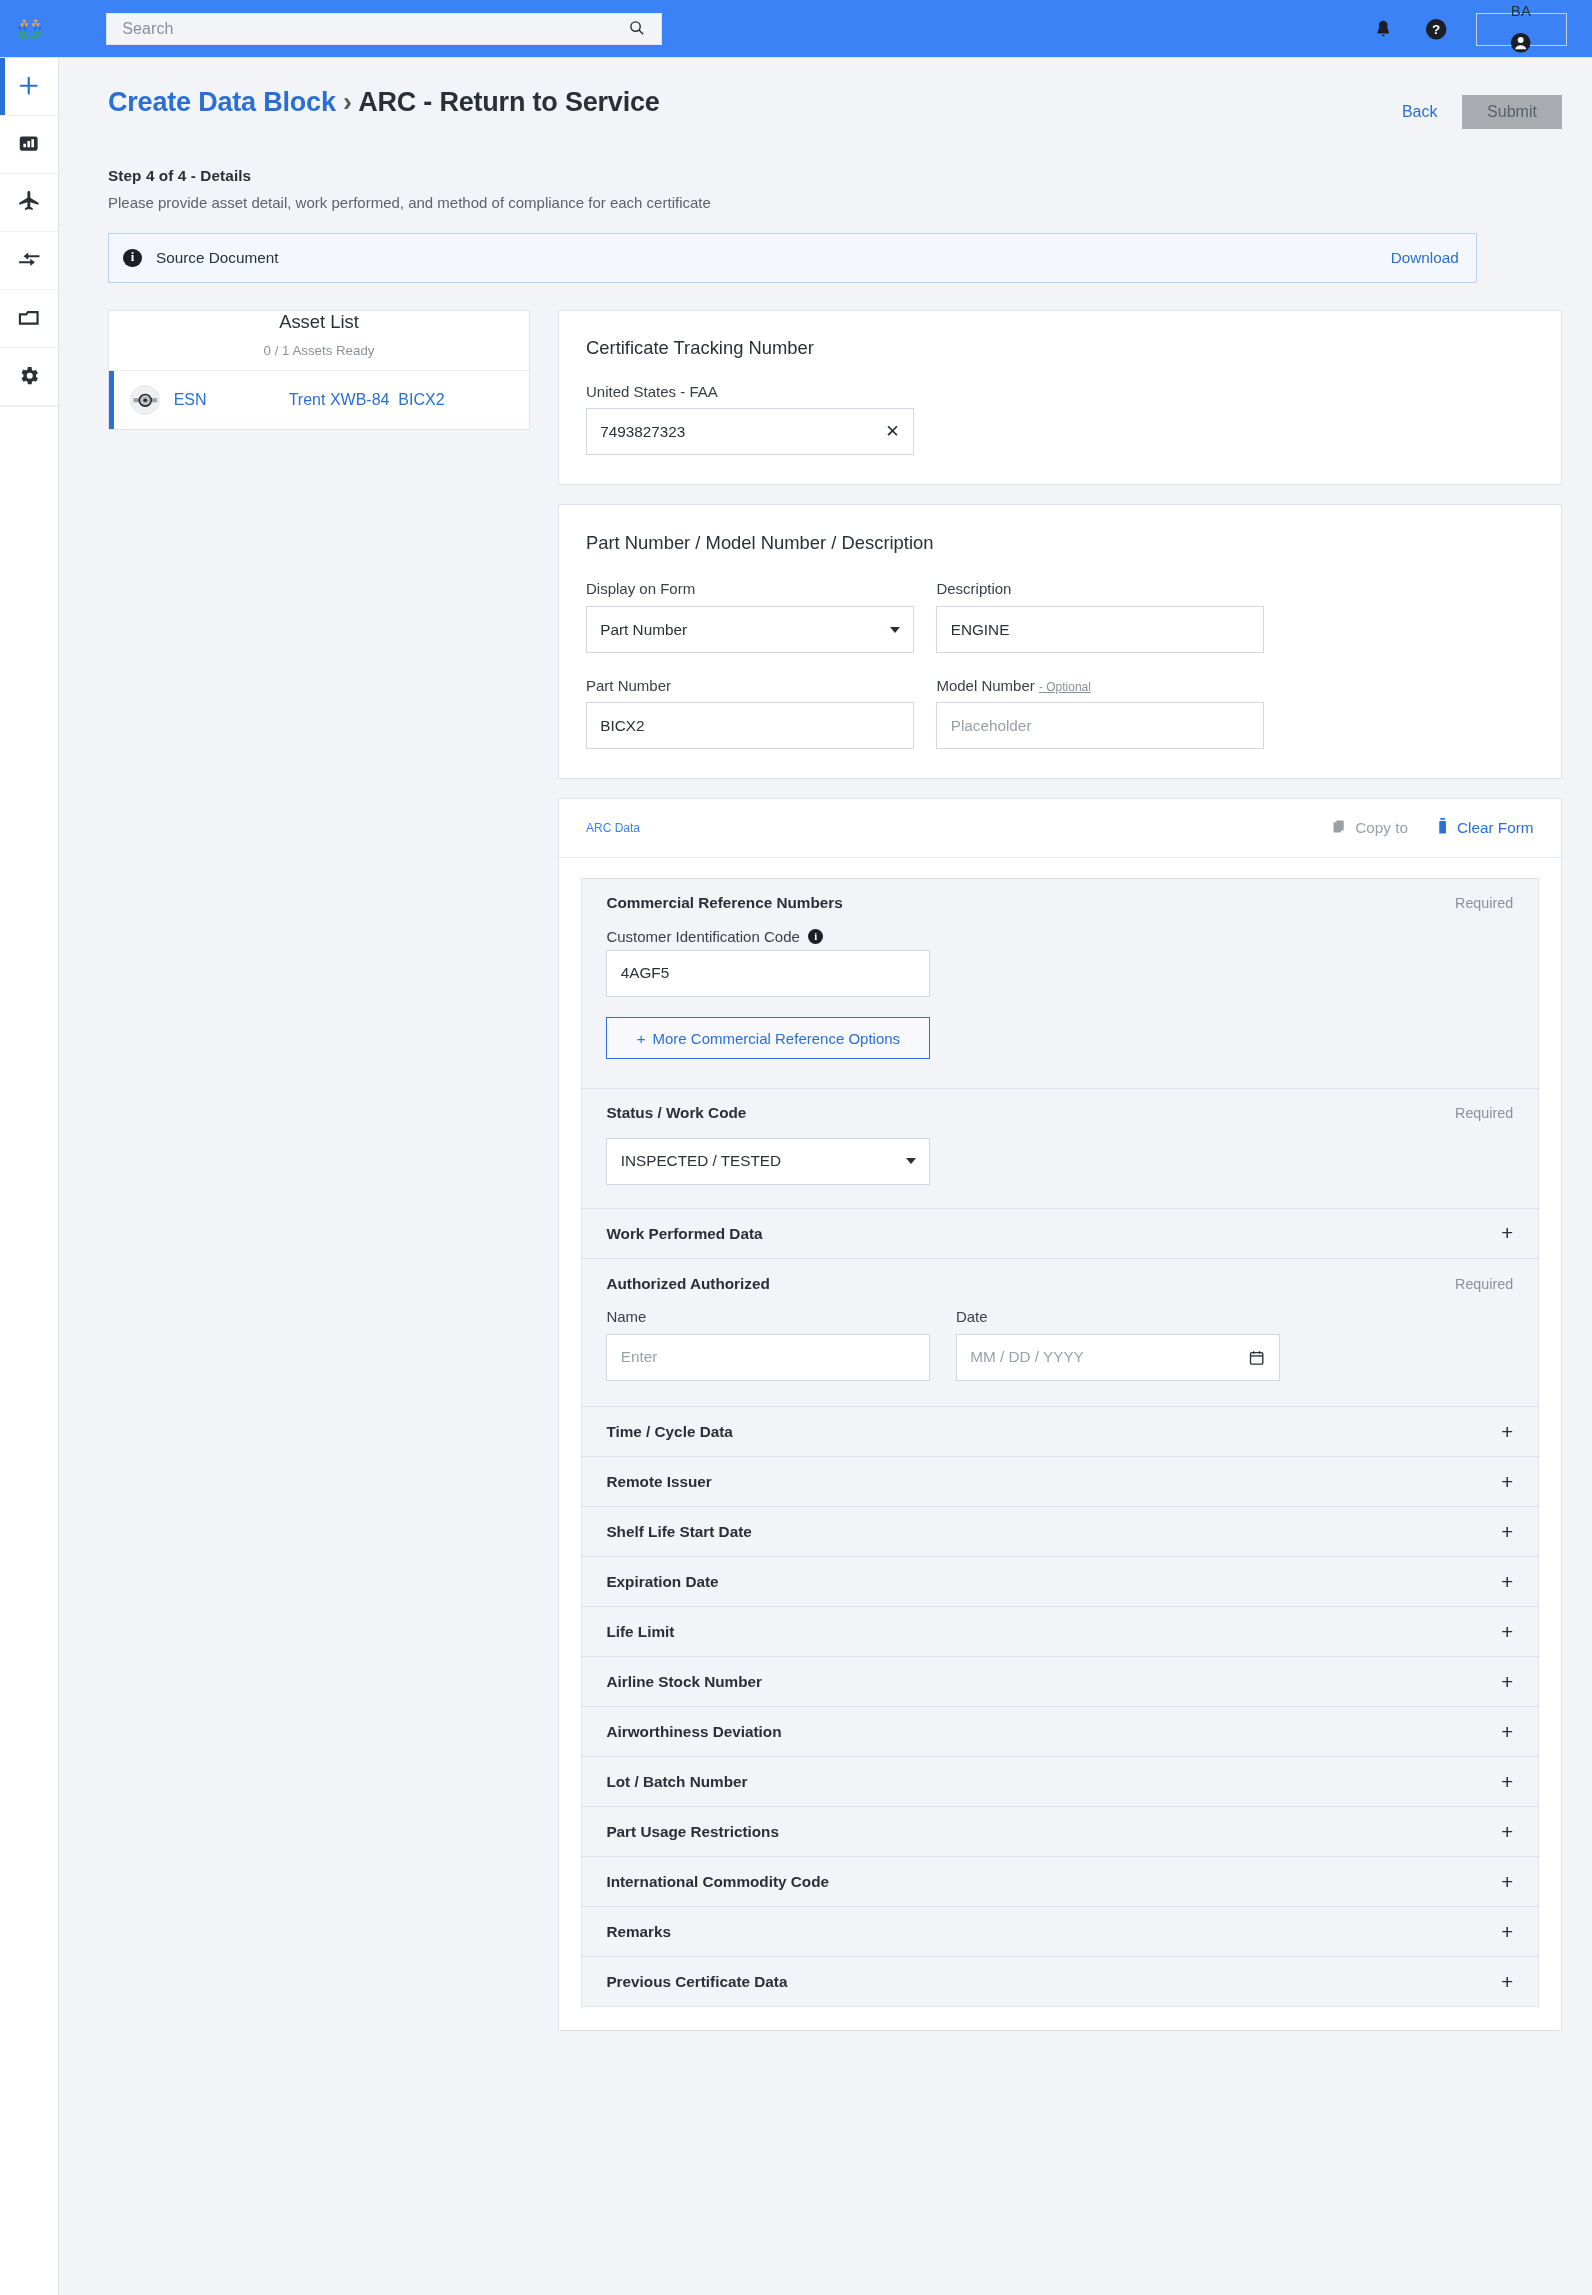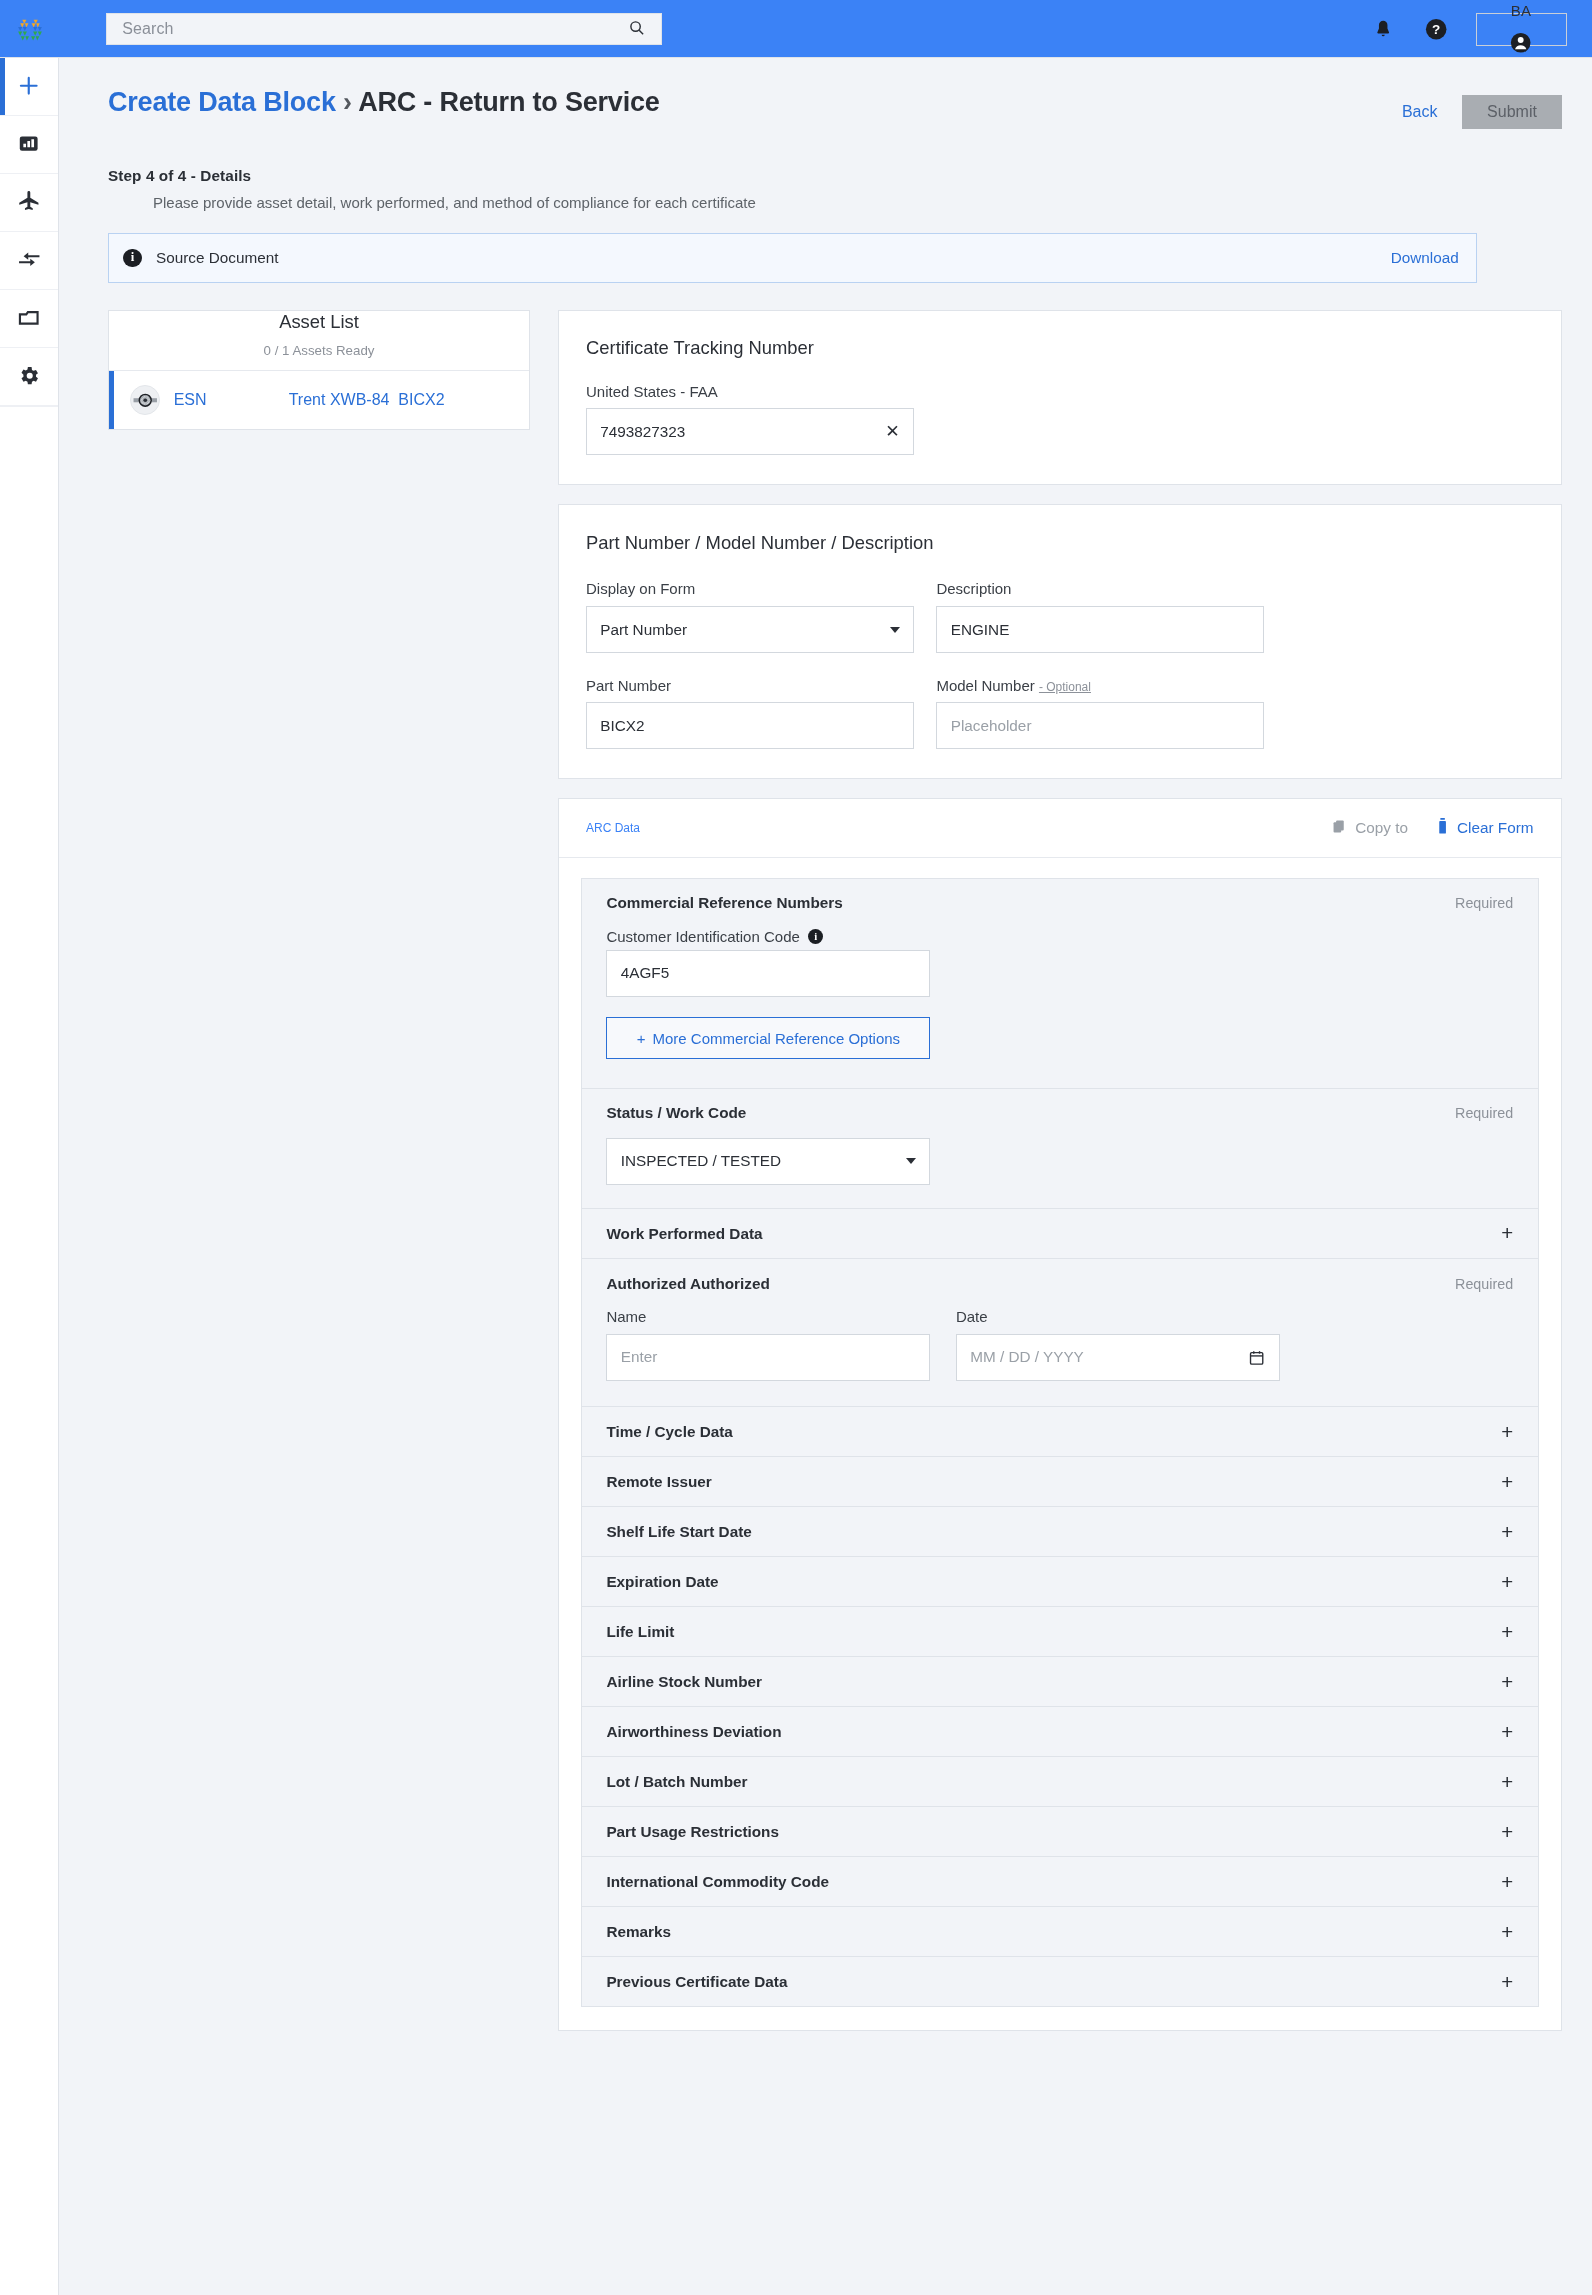--- a/index.html
+++ b/index.html
@@ -118,21 +118,21 @@
     font-size: 16px; width: 100px; height: 34px;
     cursor: pointer;
   }
   .step-title {
     margin-top: 38px;
     font-size: 15.3px; font-weight: 700; color: #2b2f36;
     letter-spacing: 0.1px;
   }
   .step-sub {
     margin-top: 8.7px;
-    font-size: 15px; color: #5e6369; margin-left: 45px;
+    font-size: 15px; color: #5e6369;
   }
 
   
   .src-doc {
     margin-top: 22px;
     width: 1369px; height: 50px;
     background: #f4f8fe;
     border: 1px solid #b9d2f2;
     display: flex; align-items: center; justify-content: space-between;
     padding: 0 17.3px 0 14.3px;

